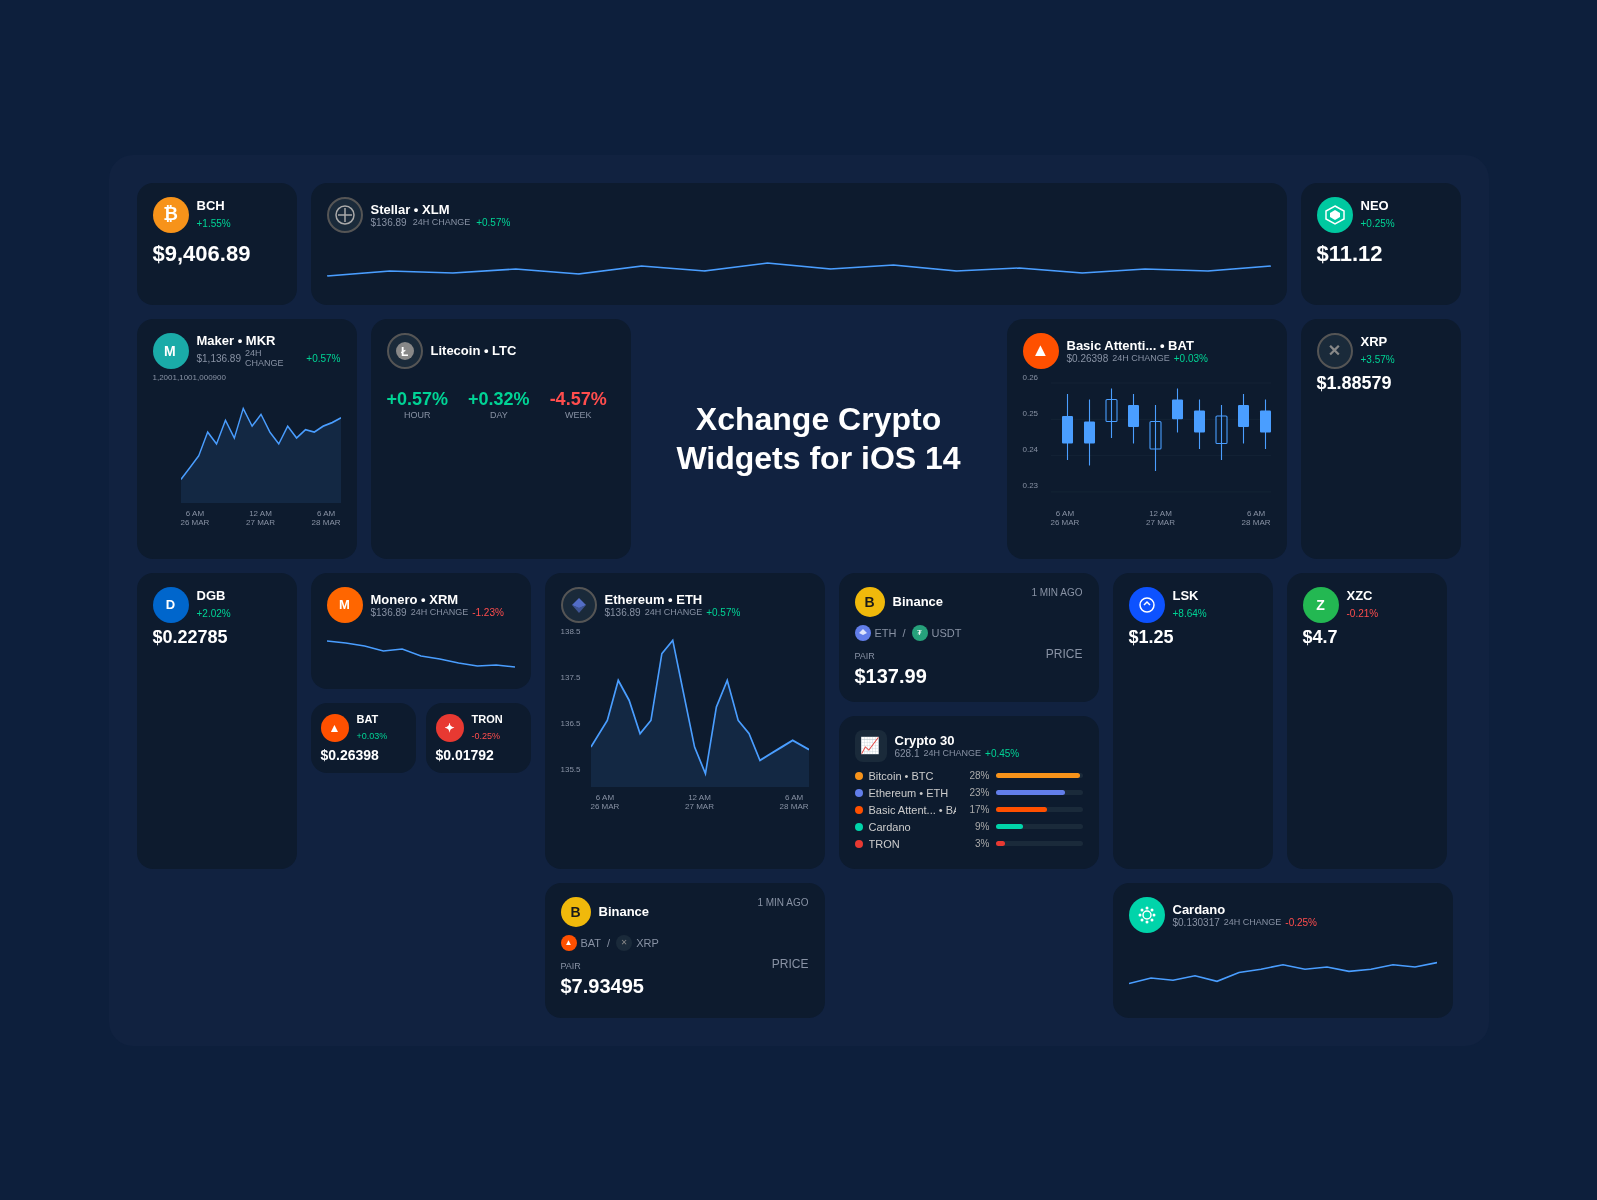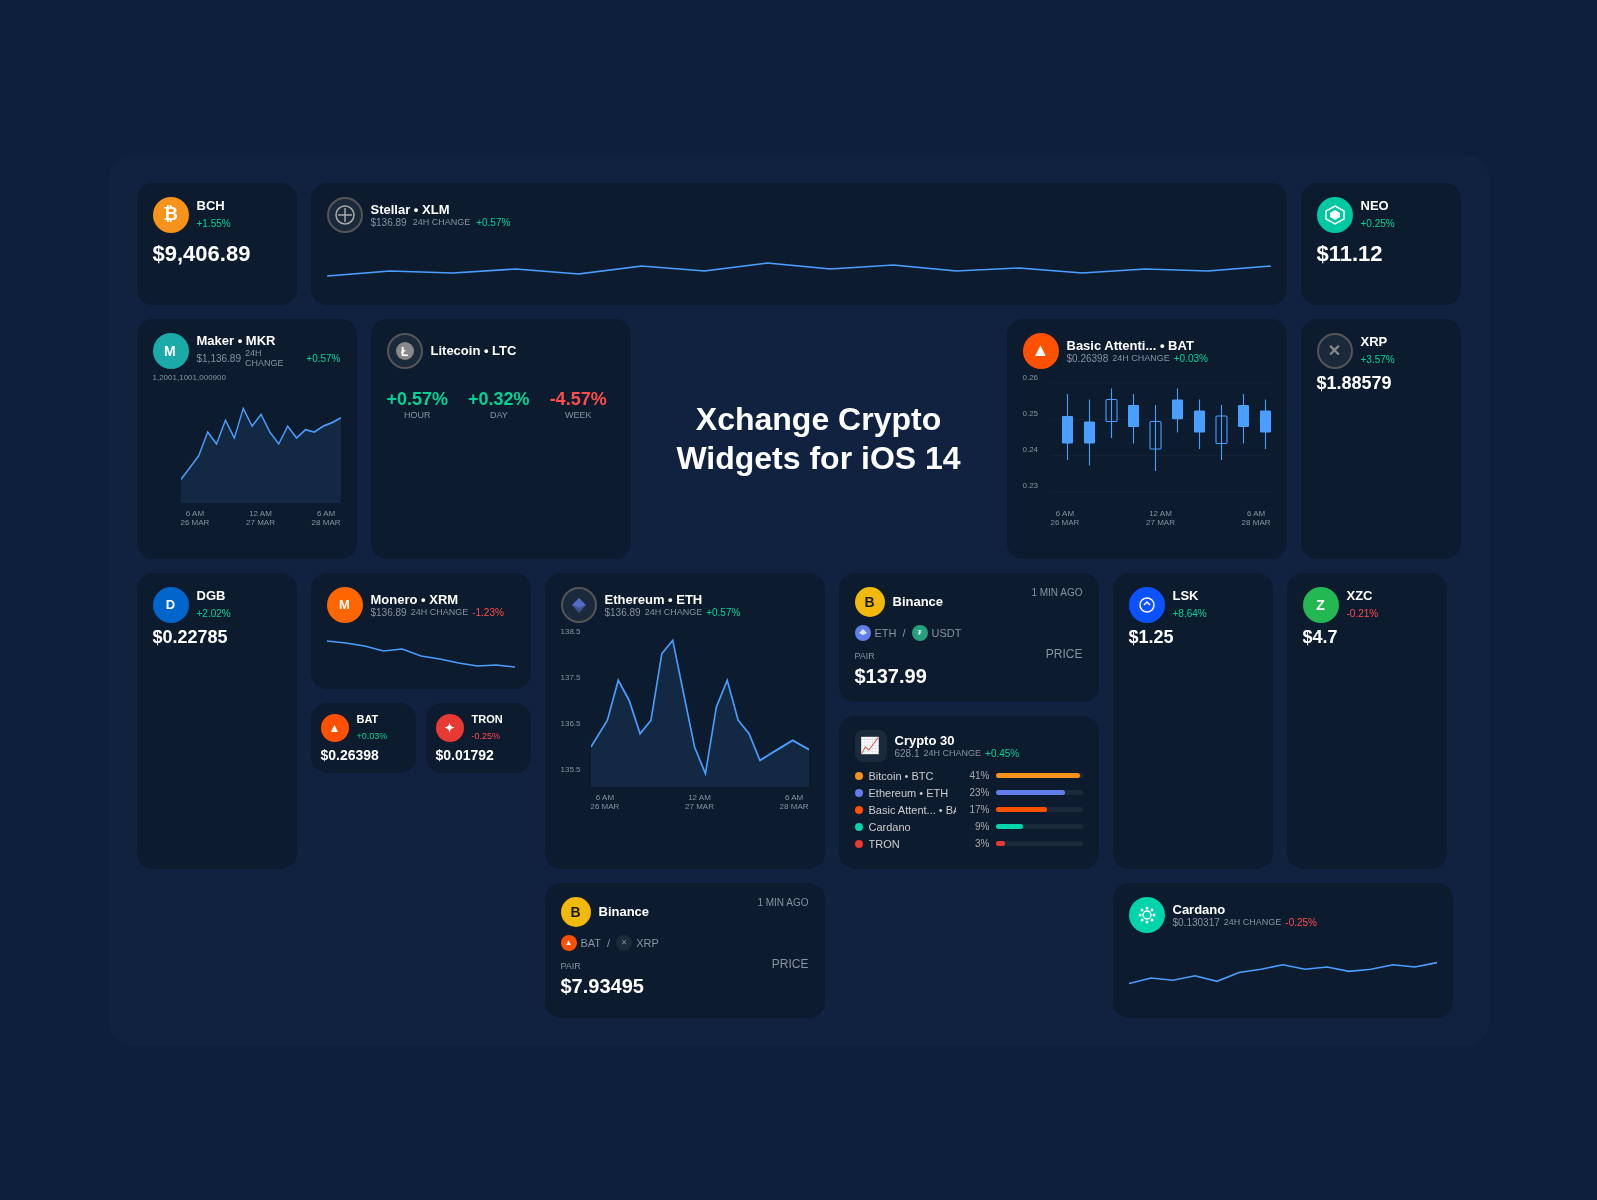--- a/index.html
+++ b/index.html
@@ -537,21 +537,21 @@
               <span style="font-size:9px;color:#8892a4;">24H CHANGE</span>
               <span class="change-pos" style="font-size:10px;">+0.45%</span>
             </div>
           </div>
         </div>
 
         <div id="crypto30-rows">
             <div class="portfolio-row">
       <div class="portfolio-dot" style="background:#f7931a;"></div>
       <span class="portfolio-name">Bitcoin • BTC</span>
-      <span class="portfolio-pct">41%</span>
+      <span class="portfolio-pct">28%</span>
       <div class="portfolio-bar-bg">
         <div class="portfolio-bar" style="width:84px; max-width:100%; background:#f7931a;"></div>
       </div>
     </div>
             <div class="portfolio-row">
       <div class="portfolio-dot" style="background:#627eea;"></div>
       <span class="portfolio-name">Ethereum • ETH</span>
       <span class="portfolio-pct">23%</span>
       <div class="portfolio-bar-bg">
         <div class="portfolio-bar" style="width:69px; max-width:100%; background:#627eea;"></div>

